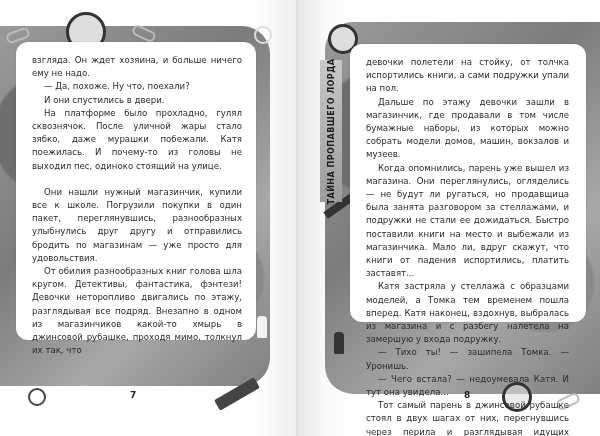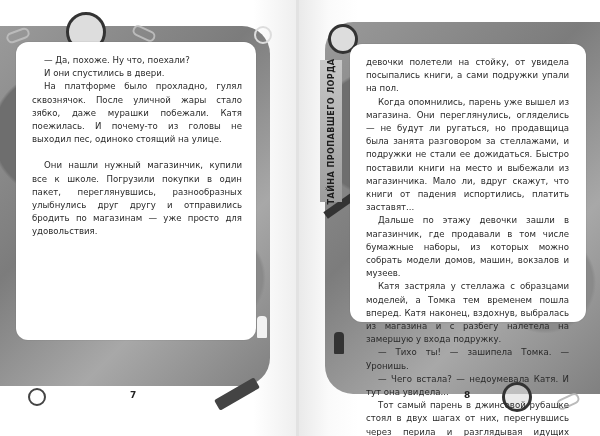--- a/index.html
+++ b/index.html
@@ -98,31 +98,33 @@
   <div class="deco bar" style="left:322px;top:200px;"></div>
 
   <div class="spine-title">
     <span>ТАЙНА ПРОПАВШЕГО ЛОРДА</span>
   </div>
 
   <div class="text-card left-card"></div>
   <div class="text-card right-card"></div>
 
   <div class="text-block left-text">
+    <p class="para no-indent">взгляда. Он ждет хозяина, и больше ничего ему не надо.</p>
     <p class="para">— Да, похоже. Ну что, поехали?</p>
     <p class="para">И они спустились в двери.</p>
     <p class="para">На платформе было прохладно, гулял сквознячок. После уличной жары стало зябко, даже мурашки побежали. Катя поежилась. И почему-то из головы не выходил пес, одиноко стоящий на улице.</p>
     <div class="gap"></div>
     <p class="para">Они нашли нужный магазинчик, купили все к школе. Погрузили покупки в один пакет, переглянувшись, разнообразных улыбнулись друг другу и отправились бродить по магазинам — уже просто для удовольствия.</p>
+    <p class="para">От обилия разнообразных книг голова шла кругом. Детективы, фантастика, фэнтези! Девочки неторопливо двигались по этажу, разглядывая все подряд. Внезапно в одном из магазинчиков какой-то хмырь в джинсовой рубашке, проходя мимо, толкнул их так, что</p>
   </div>
 
   <div class="text-block right-text">
-    <p class="para no-indent">девочки полетели на стойку, от увидела посыпались книги, а сами подружки упали на пол.</p>
+    <p class="para no-indent">девочки полетели на стойку, от толчка испортились книги, а сами подружки упали на пол.</p>
+    <p class="para">Дальше по этажу девочки зашли в магазинчик, где продавали в том числе бумажные наборы, из которых можно собрать модели домов, машин, вокзалов и музеев.</p>
     <p class="para">Когда опомнились, парень уже вышел из магазина. Они переглянулись, огляделись — не будут ли ругаться, но продавщица была занята разговором за стеллажами, и подружки не стали ее дожидаться. Быстро поставили книги на место и выбежали из магазинчика. Мало ли, вдруг скажут, что книги от падения испортились, платить заставят...</p>
-    <p class="para">Дальше по этажу девочки зашли в магазинчик, где продавали в том числе бумажные наборы, из которых можно собрать модели домов, машин, вокзалов и музеев.</p>
     <p class="para">Катя застряла у стеллажа с образцами моделей, а Томка тем временем пошла вперед. Катя наконец, вздохнув, выбралась из магазина и с разбегу налетела на замершую у входа подружку.</p>
     <p class="para">— Тихо ты! — зашипела Томка. — Уронишь.</p>
     <p class="para">— Чего встала? — недоумевала Катя. И тут она увидела...</p>
     <p class="para">Тот самый парень в джинсовой рубашке стоял в двух шагах от них, перегнувшись через перила и разглядывая идущих этажом</p>
   </div>
 
   <div class="page-num left-num">7</div>
   <div class="page-num right-num">8</div>
 
 </div>

